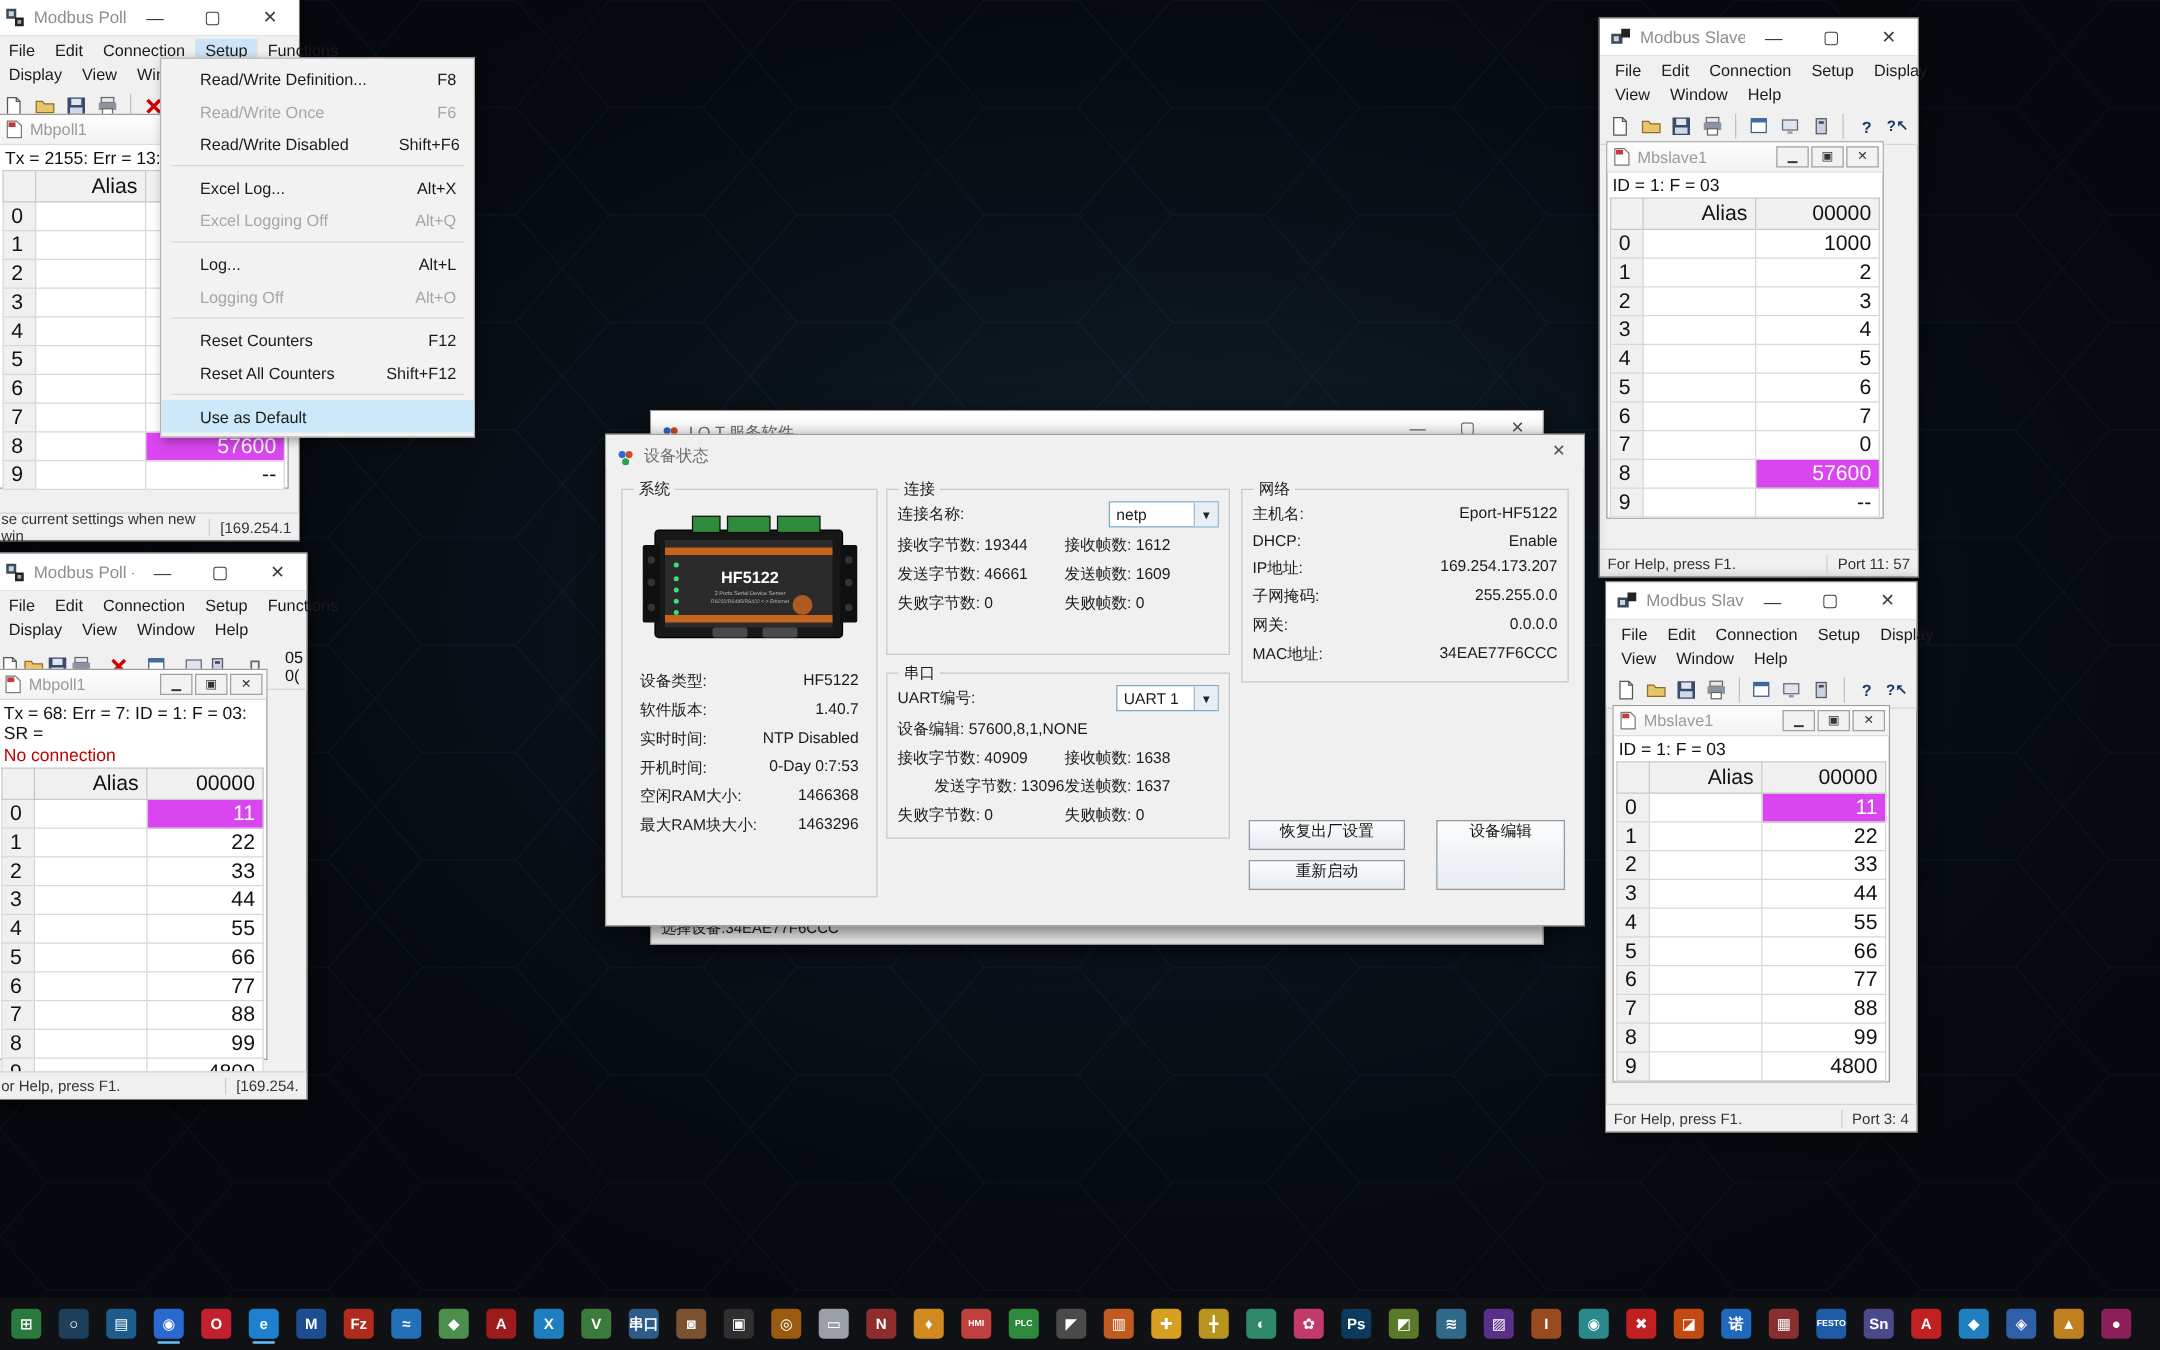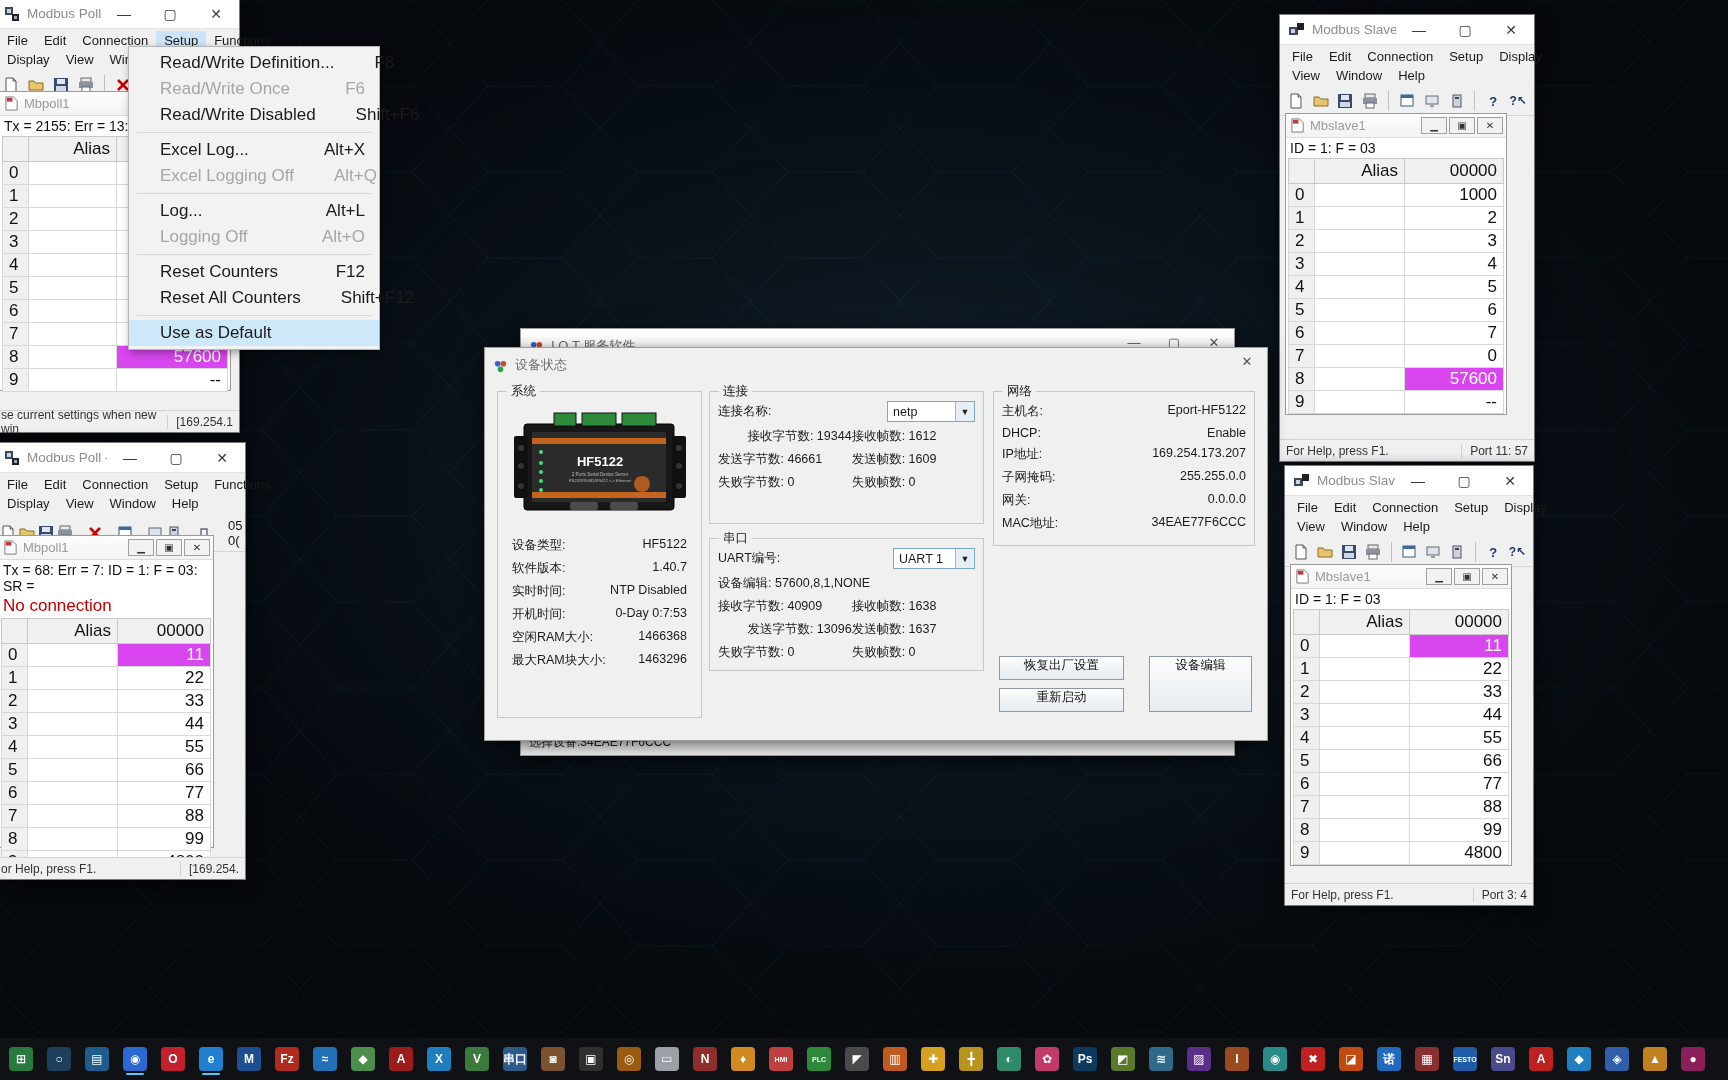--- a/index.html
+++ b/index.html
@@ -41,36 +41,36 @@
   .statusbar .sright{ margin-left:auto; border-left:1px solid #cfcfcf; padding-left:8px; }
   
   .mdi{ position:absolute; background:#fff; border:1px solid #9a9a9a; }
   .mdi-title{ height:24px; display:flex; align-items:center; padding-left:4px;
               background:linear-gradient(#fdfdfd,#f3f3f3); border-bottom:1px solid #dcdcdc; }
   .mdi-title .t{ font-size:13px; color:#9b9b9b; margin-left:5px; }
   .mdi-btns{ margin-left:auto; display:flex; gap:2px; padding-right:3px; }
   .mdibtn{ width:26px;height:17px;border:1px solid #a0a0a0;background:#f2f2f2;
            display:flex;align-items:center;justify-content:center;font-size:10px;color:#333; }
   .mdi-info{ font-size:14px; color:#111; padding:2px 4px; }
-  .mdi-err{ font-size:17px;color:#c00000;padding:0 4px 2px 4px; }
+  .mdi-err{ font-size:14px;color:#c00000;padding:0 4px 2px 4px; }
   
   table.grid{ border-collapse:collapse; width:100%; font-size:17px; background:#fff;
               table-layout:fixed; }
   table.grid th{ background:#f0f0f0; border:1px solid #c8c8c8; font-weight:normal;
                  text-align:right; padding:2px 6px; height:22px; color:#111; }
   table.grid td{ border:1px solid #d8d8d8; padding:1px 6px; height:21px; color:#111; }
   td.idx{ background:#f0f0f0; text-align:left; width:28px; border-right:1px solid #c8c8c8;}
   td.alias{ text-align:right; }
   td.val{ text-align:right; }
   td.val.sel{ background:#d946ef; color:#fff;padding-left:36px; }
   
   .popmenu{ position:absolute; background:#f2f2f2; border:1px solid #b4b4b4;
             box-shadow:2px 3px 8px rgba(0,0,0,.35); padding:3px 0; z-index:50; }
   .pmitem{ display:flex; align-items:center; height:26px; padding:0 14px 0 31px;
-           font-size:17px; color:#1b1b1b; white-space:nowrap; }
+           font-size:13px; color:#1b1b1b; white-space:nowrap; }
   .pmitem.disabled{ color:#a6a6a6; }
   .pmitem.sel{ background:#cde8f8; }
   .pmitem .acc{ margin-left:auto; padding-left:40px; }
   .pmsep{ height:1px;background:#d8d8d8;margin:4px 8px; }
   
   .iot-shell{ position:absolute; background:#f0f0f0; border:1px solid #9d9d9d;
               box-shadow:0 4px 16px rgba(0,0,0,.6); }
   .iot-title{ height:26px;display:flex;align-items:flex-end;padding-left:8px;background:#fff;}
   .iot-title .t{ font-size:13px;color:#6e6e6e;margin-left:7px; }
   .iot-title .b{ margin-left:auto;display:flex; }
@@ -939,21 +939,21 @@
   <div class="grp" style="left:224px; top:43px; width:275px; height:133px;">
     <div class="lg">连接</div>
     <div class="kv" style="padding-top:9px;align-items:center;">
       <span>连接名称:</span>
       <span class="combo" style="width:88px;">
         <span>netp</span>
         <span class="arrow">▼</span>
       </span>
     </div>
     <div id="connection-counters">
-        <div style="display: flex; font-size: 12.5px; color: rgb(27, 27, 27); padding: 3px 8px; text-align: right;">
+        <div style="display: flex; font-size: 12.5px; color: rgb(27, 27, 27); padding: 3px 8px;">
           <span style="flex: 0 0 52%;">接收字节数: 19344</span>
           <span>接收帧数: 1612</span>
         </div>
         <div style="display: flex; font-size: 12.5px; color: rgb(27, 27, 27); padding: 3px 8px;">
           <span style="flex: 0 0 52%;">发送字节数: 46661</span>
           <span>发送帧数: 1609</span>
         </div>
         <div style="display: flex; font-size: 12.5px; color: rgb(27, 27, 27); padding: 3px 8px;">
           <span style="flex: 0 0 52%;">失败字节数: 0</span>
           <span>失败帧数: 0</span>

